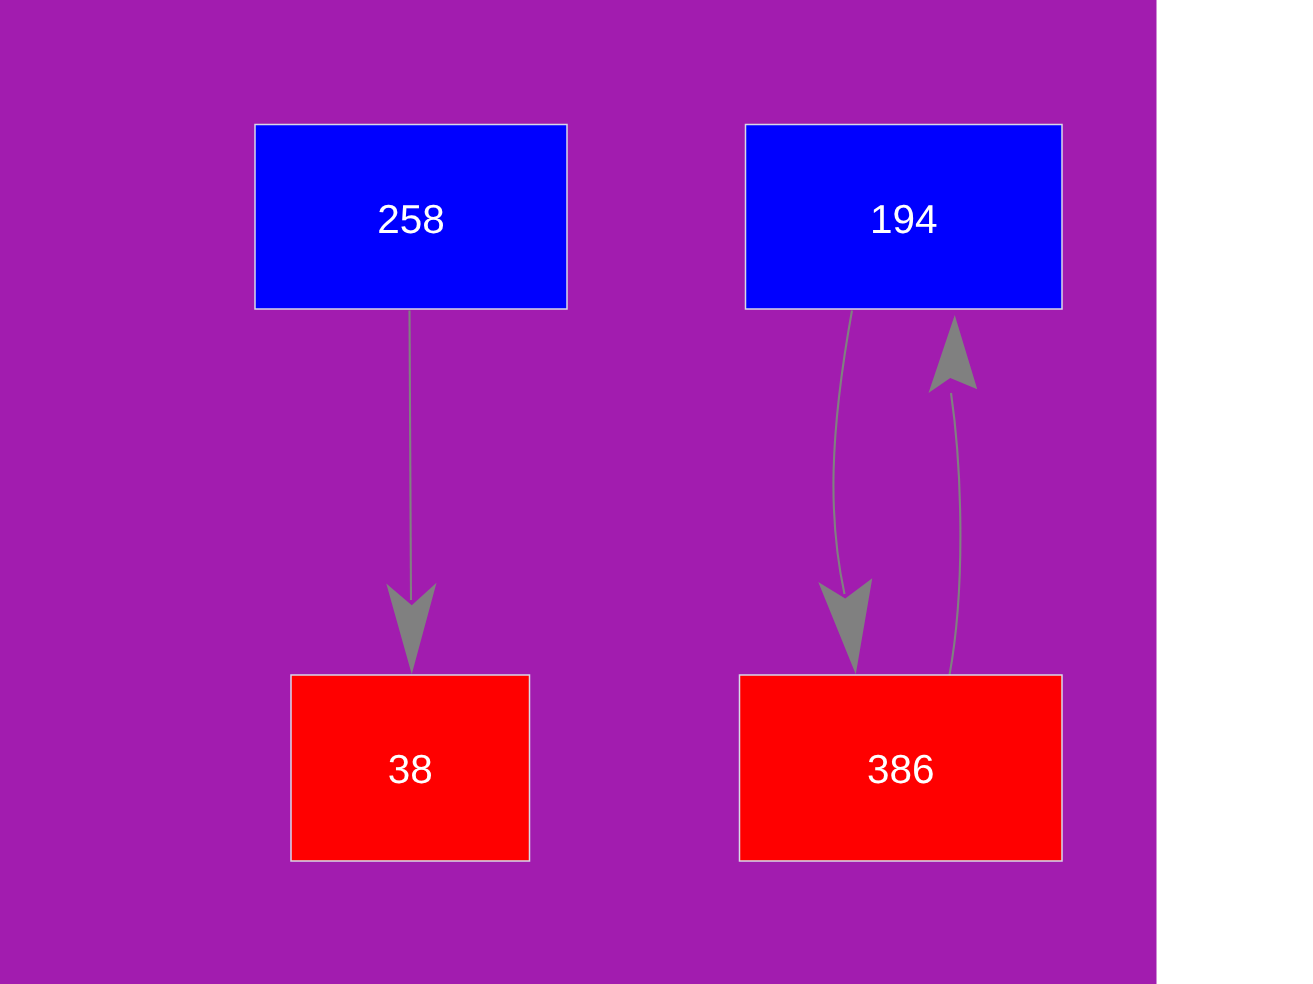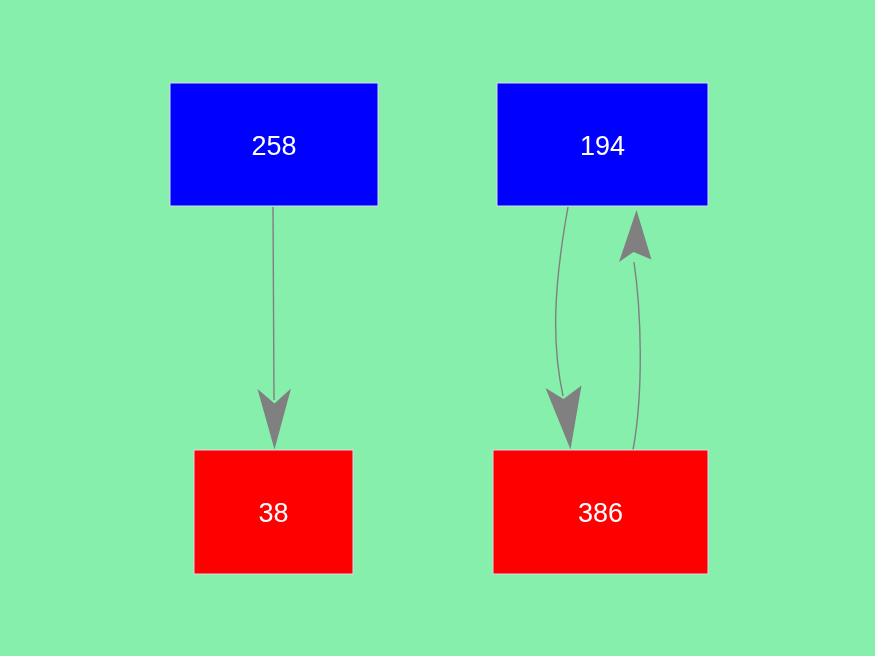--- a/index.html
+++ b/index.html
@@ -5,23 +5,23 @@
   html, body {
     margin: 0;
     padding: 0;
     background: #ffffff;
   }
   body {
     font-family: "Liberation Sans", sans-serif;
   }
   #canvas {
     position: relative;
-    width: 875px;
+    width: 771px;
     height: 656px;
-    background: #86efac;
+    background: #a21caf;
     overflow: hidden;
   }
   #graph-svg {
     position: absolute;
     left: 0;
     top: 0;
     width: 875px;
     height: 656px;
     display: block;
   }

